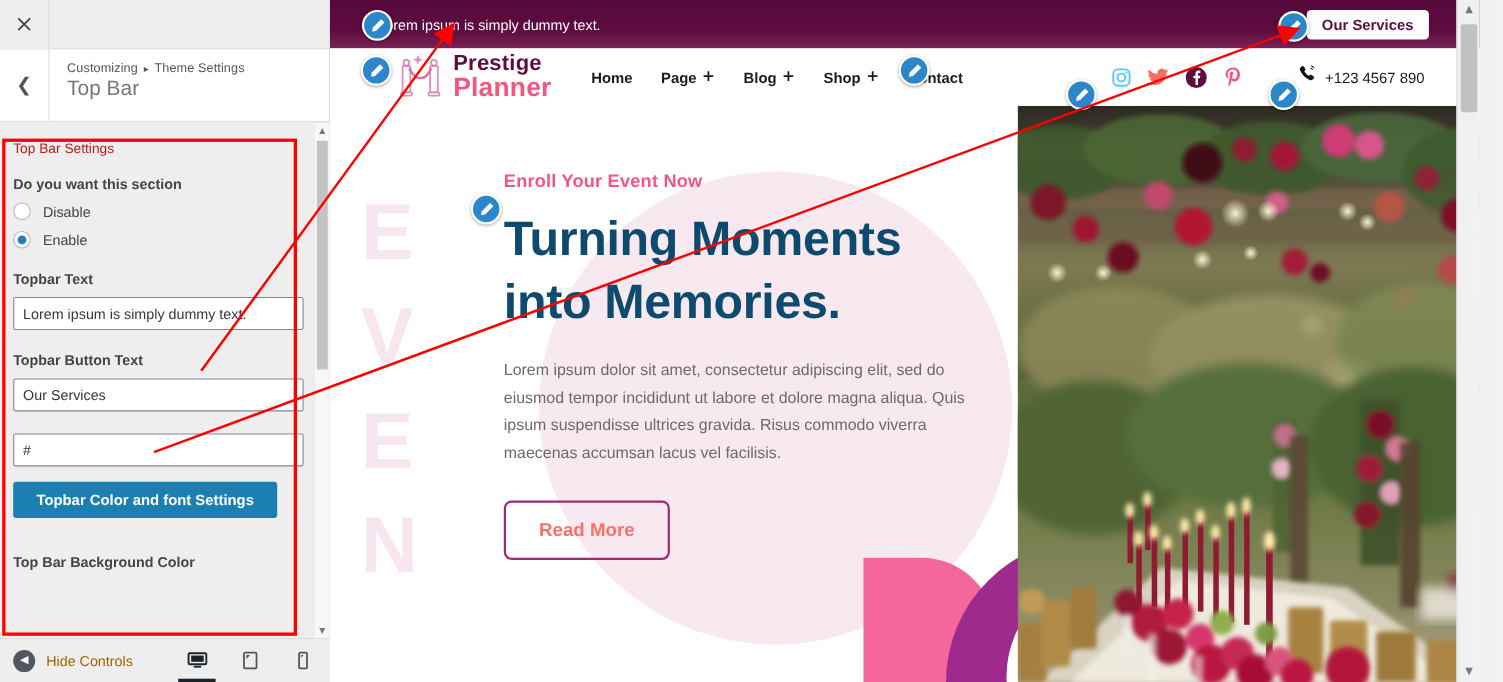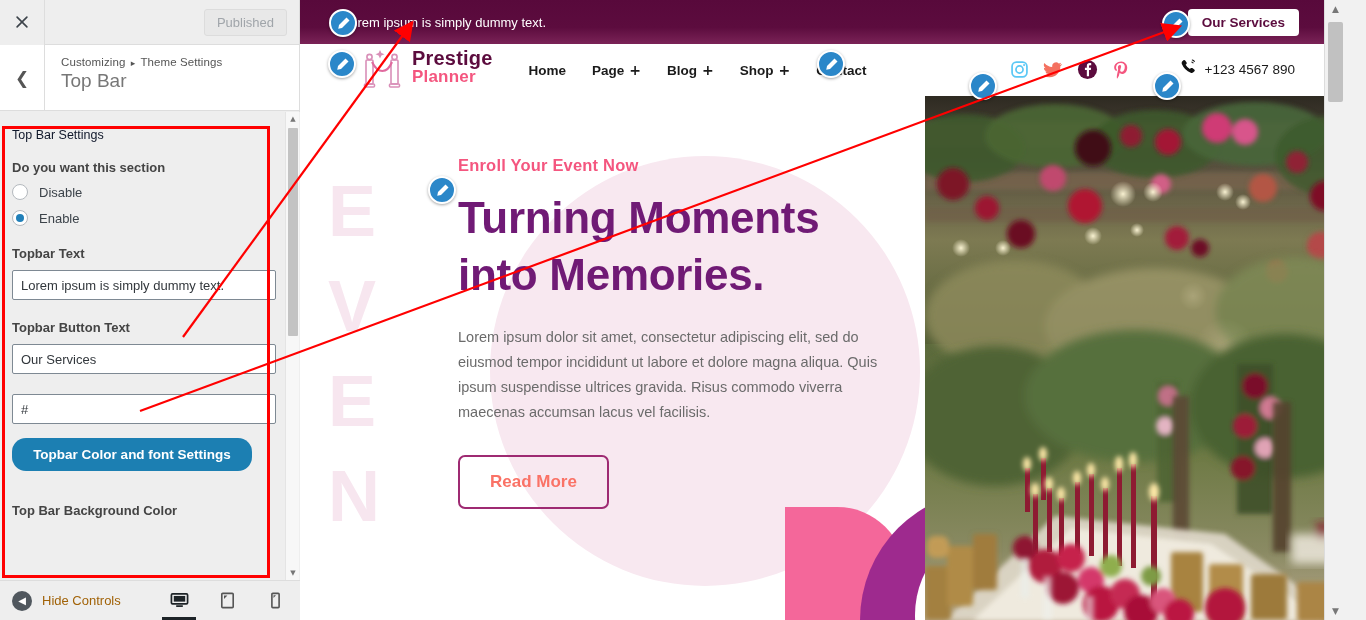--- a/index.html
+++ b/index.html
@@ -56,21 +56,21 @@
   .cz-breadcrumb .sep { font-size: 9px; padding: 0 2px; }
   .cz-pagetitle { font-size: 19px; color: #777; font-weight: 400; margin-top: 2px; }
 
   .cz-body {
     position: absolute; top: 112px; left: 0;
     width: 300px; height: 468px;
     background: #eeeeee;
     overflow: hidden;
   }
   .cz-inner { padding: 16px 12px 0 12px; width: 288px; }
-  .cz-section-name { font-size: 12.5px; color: #0f172a; margin-bottom: 18px; }
+  .cz-section-name { font-size: 12.5px; color: #b91c1c; margin-bottom: 18px; }
   .cz-label {
     font-size: 13px; font-weight: bold; color: #444;
     margin-bottom: 9px; display: block;
   }
   .cz-radio-row { display: flex; align-items: center; margin-bottom: 10px; }
   .cz-radio {
     width: 16px; height: 16px; border-radius: 50%;
     border: 1px solid #b4b9be; background: #fff;
     display: inline-flex; align-items: center; justify-content: center;
     margin-right: 11px; flex: none;
@@ -86,21 +86,21 @@
   .cz-input {
     width: 100%; height: 30px;
     border: 1px solid #7e8993; border-radius: 2px;
     background: #fff; color: #32373c;
     font-size: 13px; padding: 0 8px;
     font-family: "Liberation Sans", sans-serif;
   }
   .cz-btn-blue {
     display: block; width: 240px; margin-top: 14px;
     background: #1c7fb2; color: #fff;
-    border: none; border-radius: 14px;
+    border: none; border-radius: 3px;
     font-size: 13.5px; font-weight: bold;
     padding: 9px 0; cursor: pointer;
     font-family: "Liberation Sans", sans-serif;
   }
   .cz-sub-label {
     font-size: 13px; font-weight: bold; color: #444;
     margin-top: 32px;
   }
 
   
@@ -184,21 +184,21 @@
   }
 
   .header {
     position: relative; height: 52px; background: #fff;
     display: flex; align-items: center;
   }
   .logo { display: flex; align-items: flex-start; margin-left: 60px; }
   .logo-mark { width: 46px; height: 44px; margin-right: 6px; }
   .logo-text { line-height: 1.0; }
   .logo-l1 { font-size: 20px; font-weight: bold; color: #5c0c3e; letter-spacing: .2px; }
-  .logo-l2 { font-size: 17px; font-weight: bold; color: #f4567f; letter-spacing: .2px; }
+  .logo-l2 { font-size: 24px; font-weight: bold; color: #f4567f; letter-spacing: .2px; }
 
   .nav { display: flex; align-items: center; gap: 26px; margin-left: 36px; }
   .nav-item {
     font-size: 13.5px; font-weight: bold; color: #1a1a1a;
     cursor: pointer; display: flex; align-items: center; gap: 5px;
   }
   .nav-plus { font-size: 14px; font-weight: bold; color: #1a1a1a;
     font-family: "DejaVu Sans", sans-serif; }
 
   .header-right {
@@ -221,21 +221,21 @@
     position: absolute; left: 190px; top: 60px;
     width: 430px; height: 430px; border-radius: 50%;
     background: #f8e8f0;
   }
   .hero-content { position: relative; z-index: 3; padding: 60px 0 0 158px; width: 520px; }
   .hero-eyebrow {
     color: #f4567f; font-size: 16.5px; font-weight: bold;
     margin-bottom: 14px; letter-spacing: .2px;
   }
   .hero-title {
-    font-size: 44px; font-weight: bold; color: #701a75;
+    font-size: 44px; font-weight: bold; color: #0c4a6e;
     line-height: 1.3; letter-spacing: -.3px;
   }
   .hero-desc {
     margin-top: 22px; width: 450px;
     font-size: 14.5px; color: #6b6b6b; line-height: 1.72;
   }
   .hero-cta {
     margin-top: 30px; display: inline-block;
     border: 2px solid #9e2a72; border-radius: 7px;
     padding: 15px 30px; background: transparent;
@@ -304,23 +304,20 @@
 
 <div id="app">
 
   <div id="customizer">
 
     <div class="cz-header">
       <div class="cz-close">
         <svg viewBox="0 0 20 20" width="14" height="14" aria-hidden="true">
           <path d="M3 3 L17 17 M17 3 L3 17" stroke="#3c434a" stroke-width="2.3" fill="none" stroke-linecap="round"></path>
         </svg>
-      </div>
-      <div class="cz-publish-wrap">
-        <button class="cz-publish">Published</button>
       </div>
     </div>
 
     <div class="cz-panel-head">
       <div class="cz-back">❮</div>
       <div class="cz-titles">
         <div class="cz-breadcrumb">
           <span>Customizing</span>
           <span class="sep">▸</span>
           <span>Theme Settings</span>

